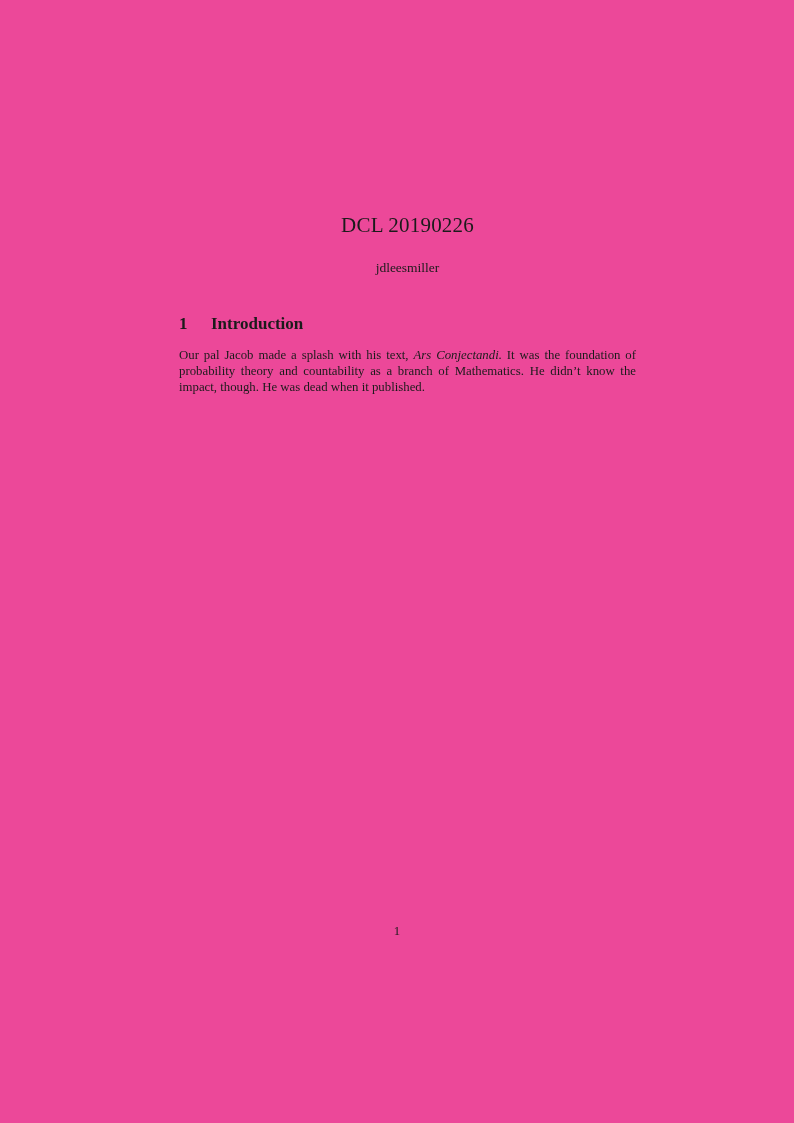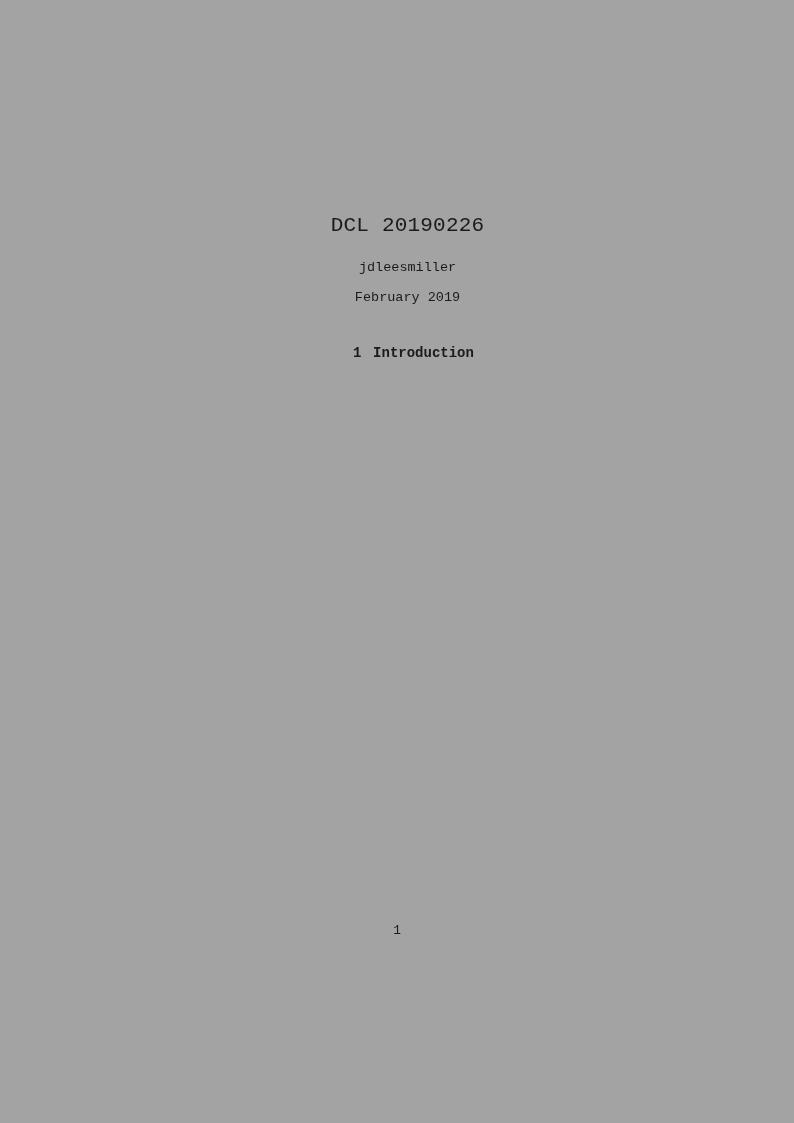--- a/index.html
+++ b/index.html
@@ -4,23 +4,23 @@
 <style>
   html, body {
     margin: 0;
     padding: 0;
     background: #ffffff;
   }
   .page {
     position: relative;
     width: 794px;
     height: 1123px;
-    background: #a3a3a3;
+    background: #ec4899;
     color: #1b1b1b;
-    font-family: Liberation Mono, monospace;
+    font-family: Liberation Serif, serif;
     overflow: hidden;
   }
   .content {
     position: absolute;
     left: 179px;
     top: 0;
     width: 457px;
   }
   .doc-title {
     margin: 0;
@@ -38,24 +38,23 @@
     line-height: 17px;
   }
   .doc-date {
     margin: 13px 0 0 0;
     text-align: center;
     font-size: 13.5px;
     line-height: 17px;
   }
   .section-heading {
     margin: 0;
-    font-size: 14px;
+    font-size: 17px;
     font-weight: bold;
     line-height: 21px;
-    text-align: center;
   }
   .section-heading-1 { margin-top: 37px; }
   .section-heading-2 { margin-top: 23px; }
   .section-number {
     display: inline-block;
     min-width: 32px;
   }
   .body-text {
     margin: 13px 0 0 0;
     font-size: 12.8px;
@@ -76,25 +75,25 @@
 </head>
 <body>
 
 <div class="page">
   <div class="content">
 
     <h1 class="doc-title">DCL 20190226</h1>
 
     <div class="doc-author">jdleesmiller</div>
 
-    <div class="doc-date">February 2019</div>
 
     <h2 class="section-heading section-heading-1">
       <span class="section-number">1</span><span>Introduction</span>
     </h2>
 
 
 
+    <p class="body-text"><span>Our pal Jacob made a splash with his text, </span><span class="italic">Ars Conjectandi.</span><span> It was the foundation of probability theory and countability as a branch of Mathematics. He didn’t know the impact, though. He was dead when it published.</span></p>
 
   </div>
 
   <div class="page-number">1</div>
 </div>
 
 </body></html>

